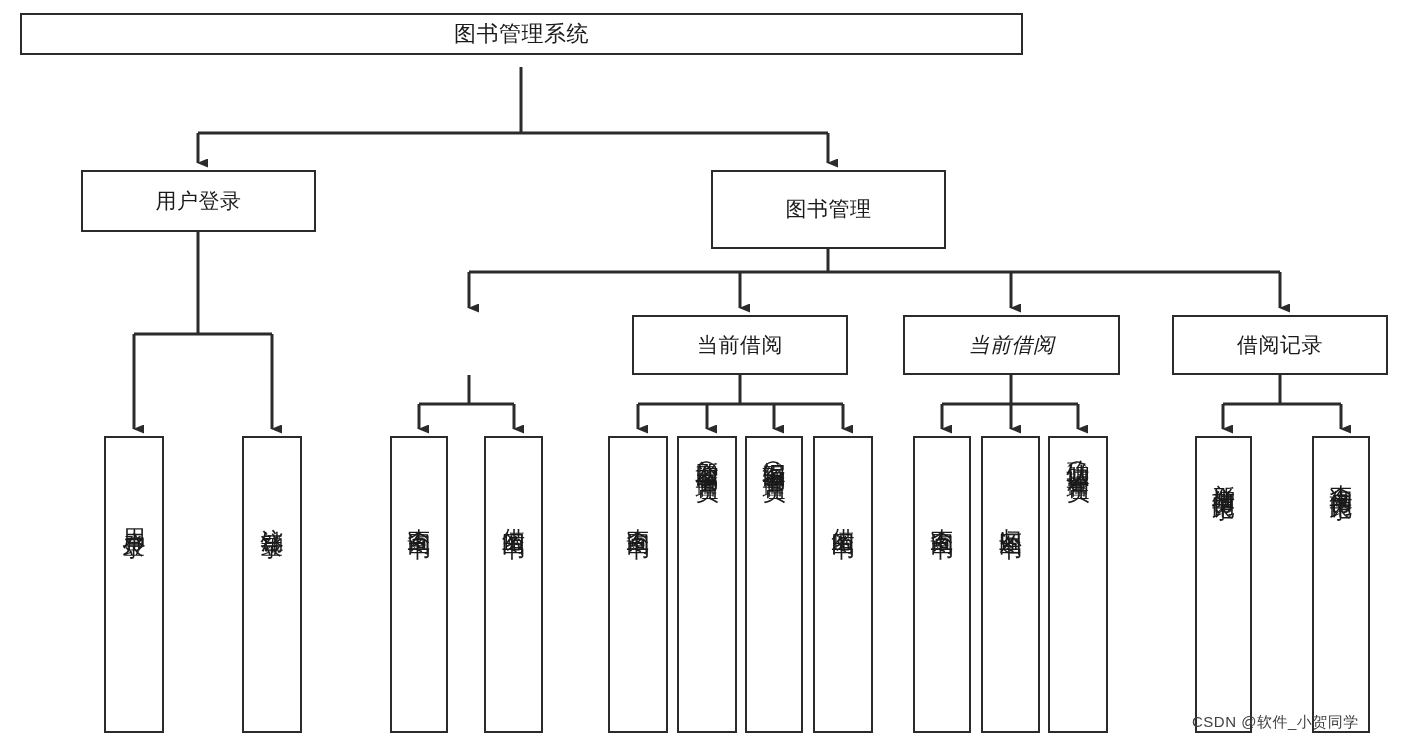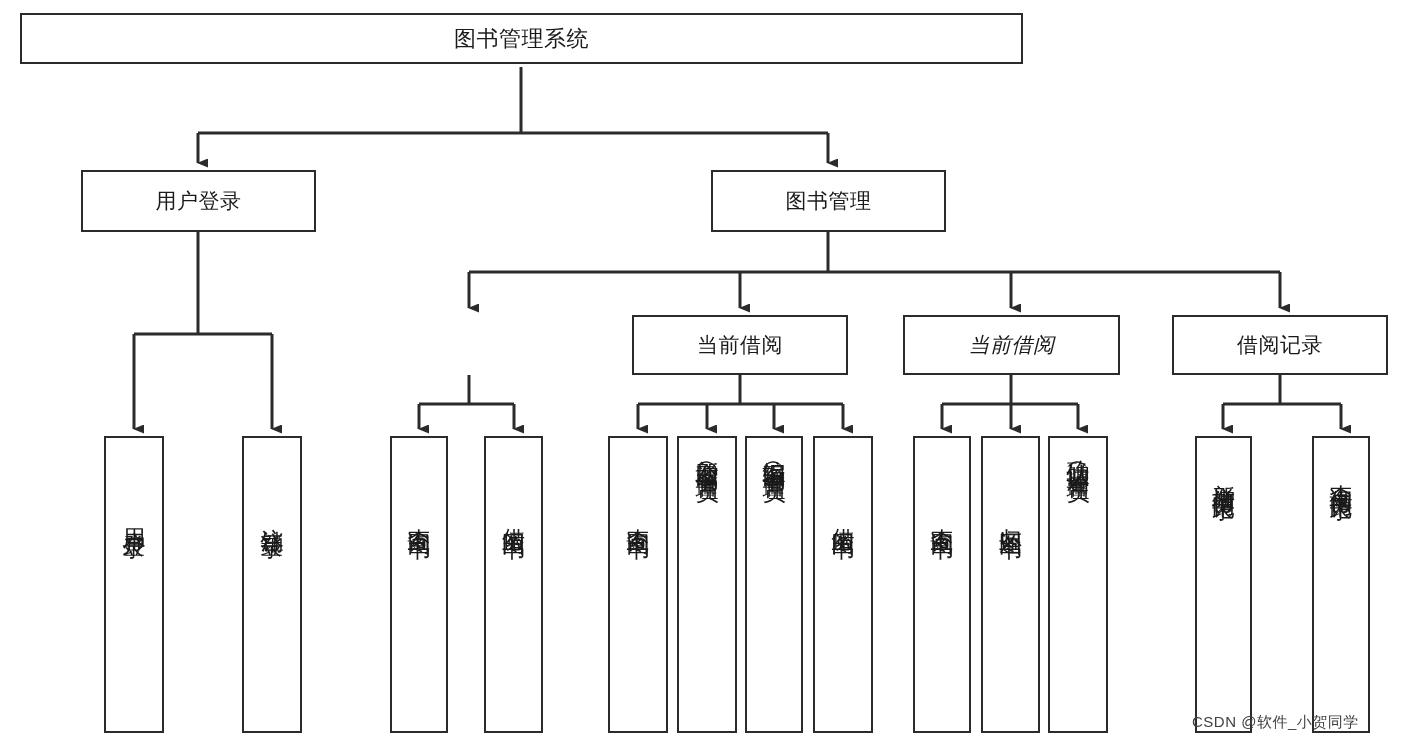--- a/index.html
+++ b/index.html
@@ -118,28 +118,28 @@
       <path d="M1011,404 L1011,429" marker-end="url(#arrow)"></path>
       <path d="M1078,404 L1078,429" marker-end="url(#arrow)"></path>
 
       <path d="M1280,375 L1280,404"></path>
       <path d="M1223,404 L1341,404"></path>
       <path d="M1223,404 L1223,429" marker-end="url(#arrow)"></path>
       <path d="M1341,404 L1341,429" marker-end="url(#arrow)"></path>
     </g>
   </svg>
 
-  <div class="node root" style="left:20px; top:13px; width:1003px; height:51px;">
+  <div class="node root" style="left:20px; top:13px; width:1003px; height:42px;">
     <span class="node-label">图书管理系统</span>
   </div>
 
   <div class="node" style="left:81px; top:170px; width:235px; height:62px;">
     <span class="node-label">用户登录</span>
   </div>
-  <div class="node" style="left:711px; top:170px; width:235px; height:62px;">
+  <div class="node" style="left:711px; top:170px; width:235px; height:79px;">
     <span class="node-label">图书管理</span>
   </div>
 
   <div class="node" style="left:632px; top:315px; width:216px; height:60px;">
     <span class="node-label">当前借阅</span>
   </div>
   <div class="node" style="left:903px; top:315px; width:217px; height:60px;font-style:italic;">
     <span class="node-label">当前借阅</span>
   </div>
   <div class="node" style="left:1172px; top:315px; width:216px; height:60px;">

